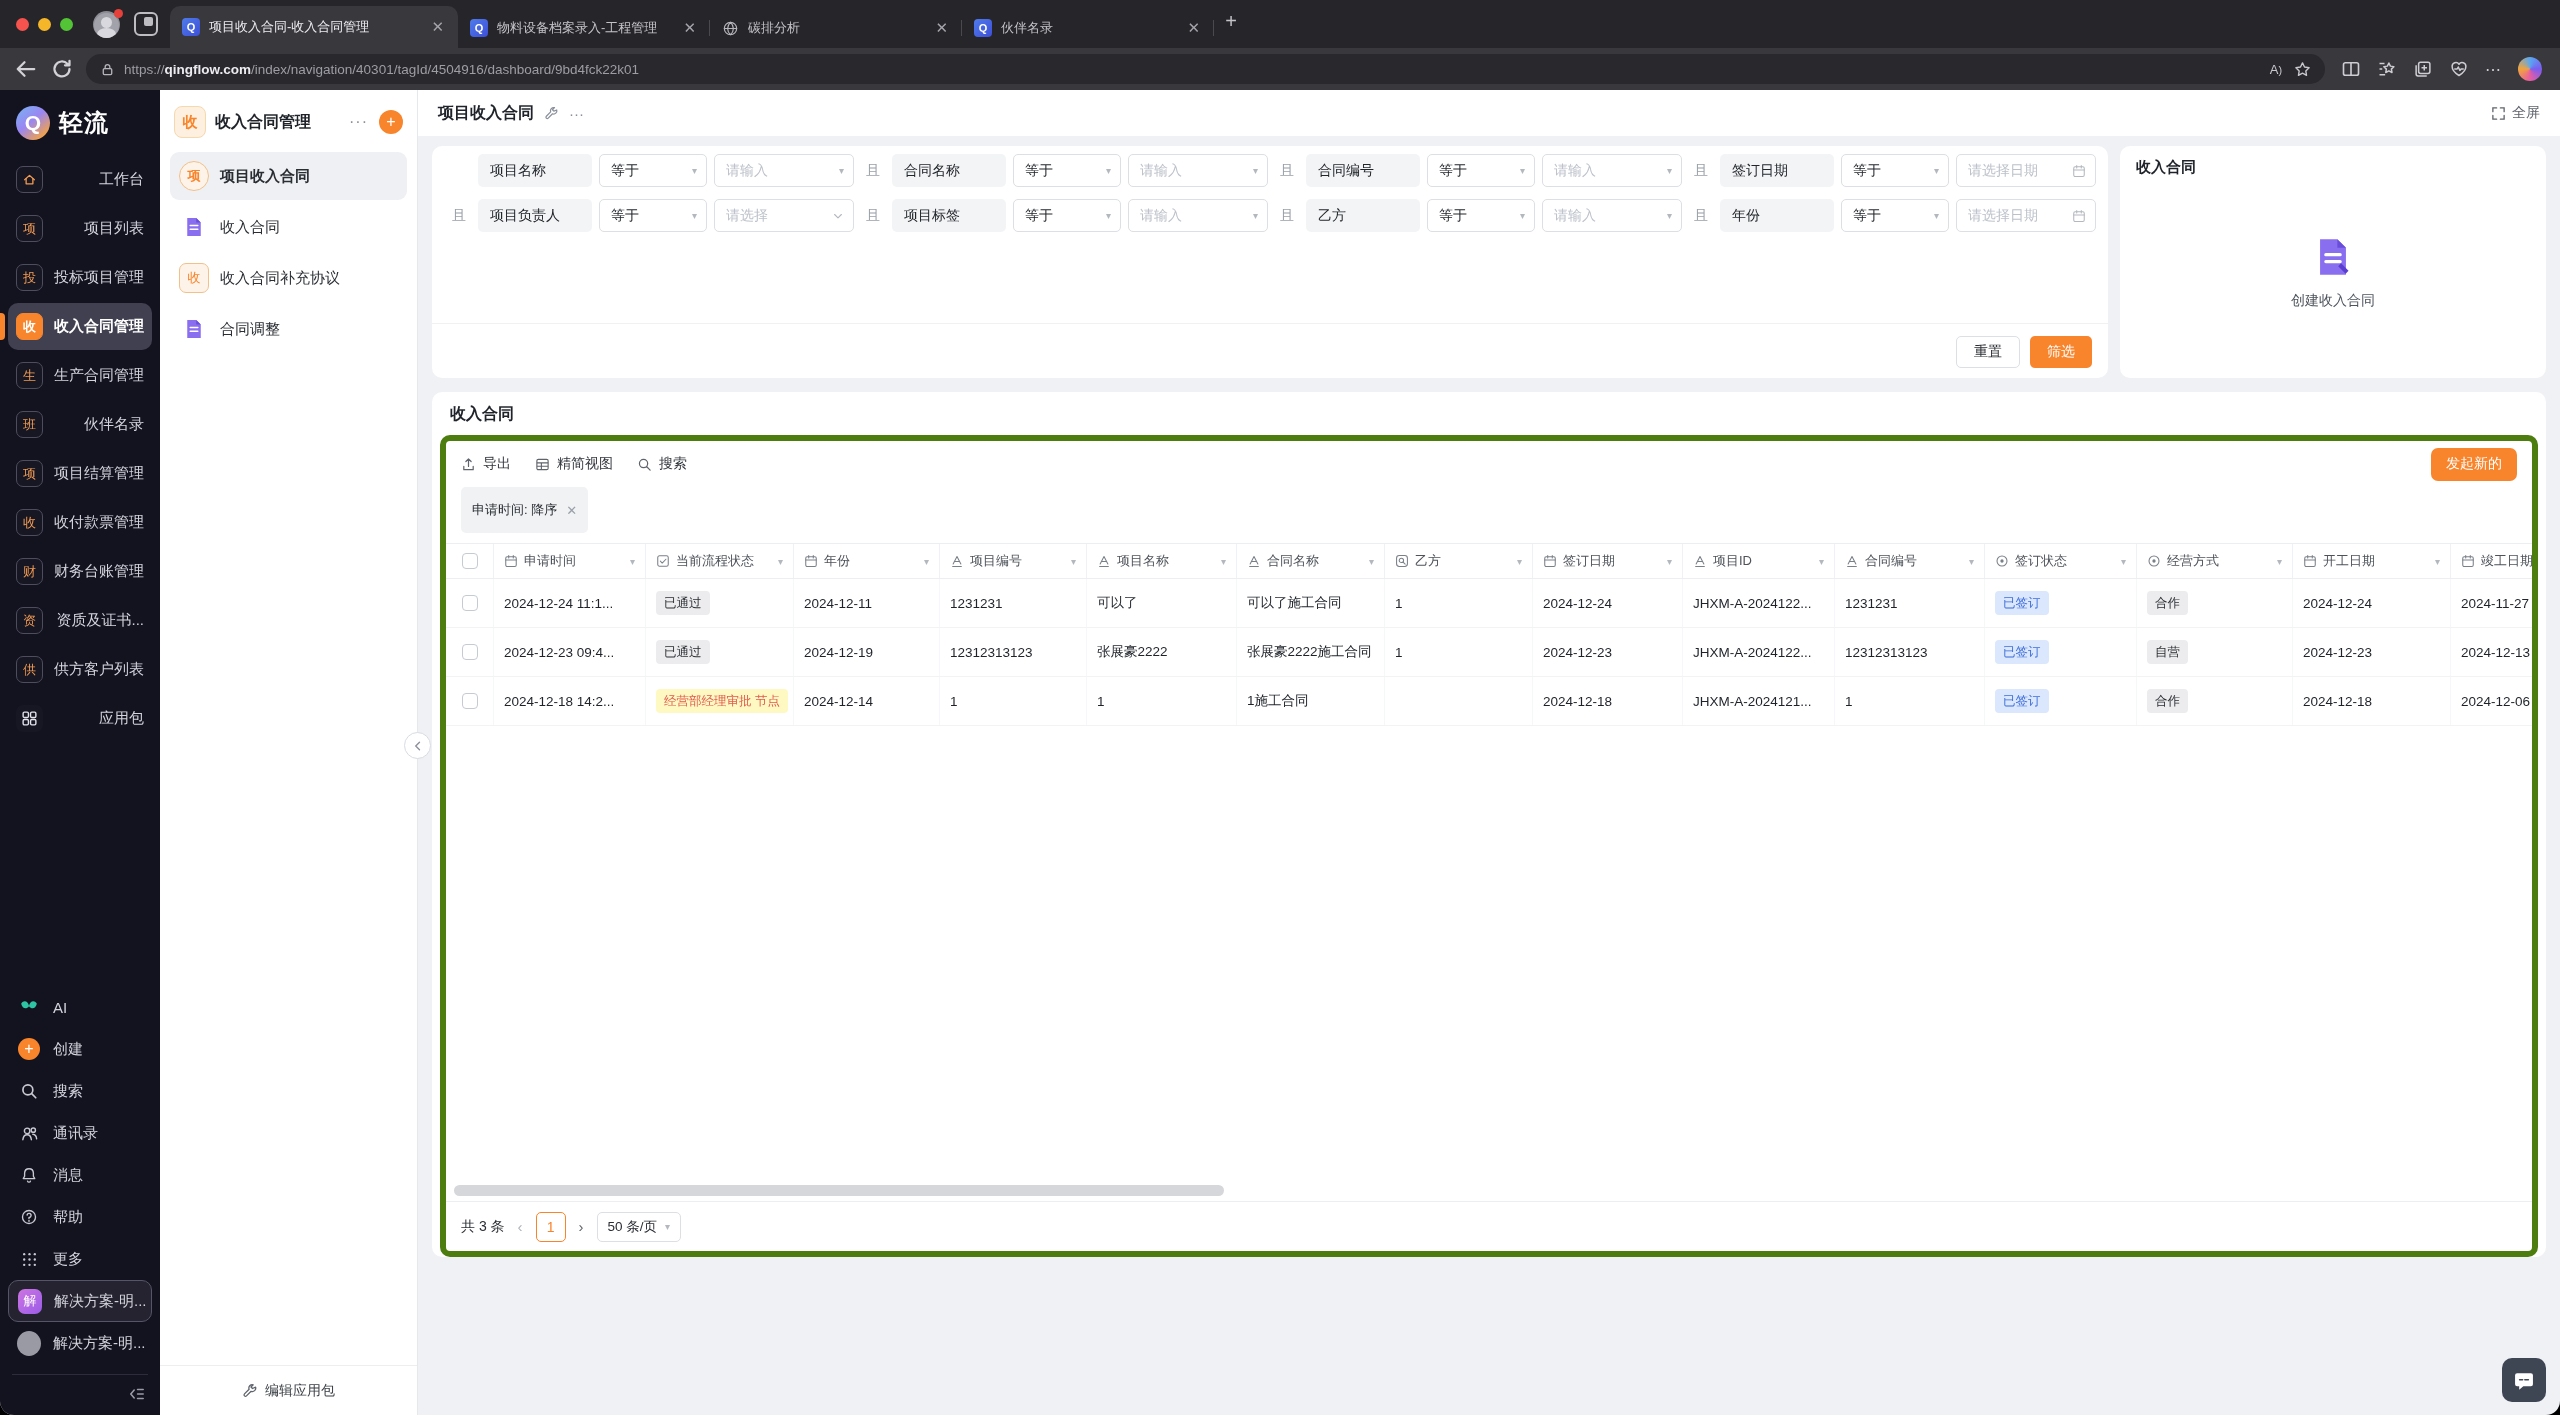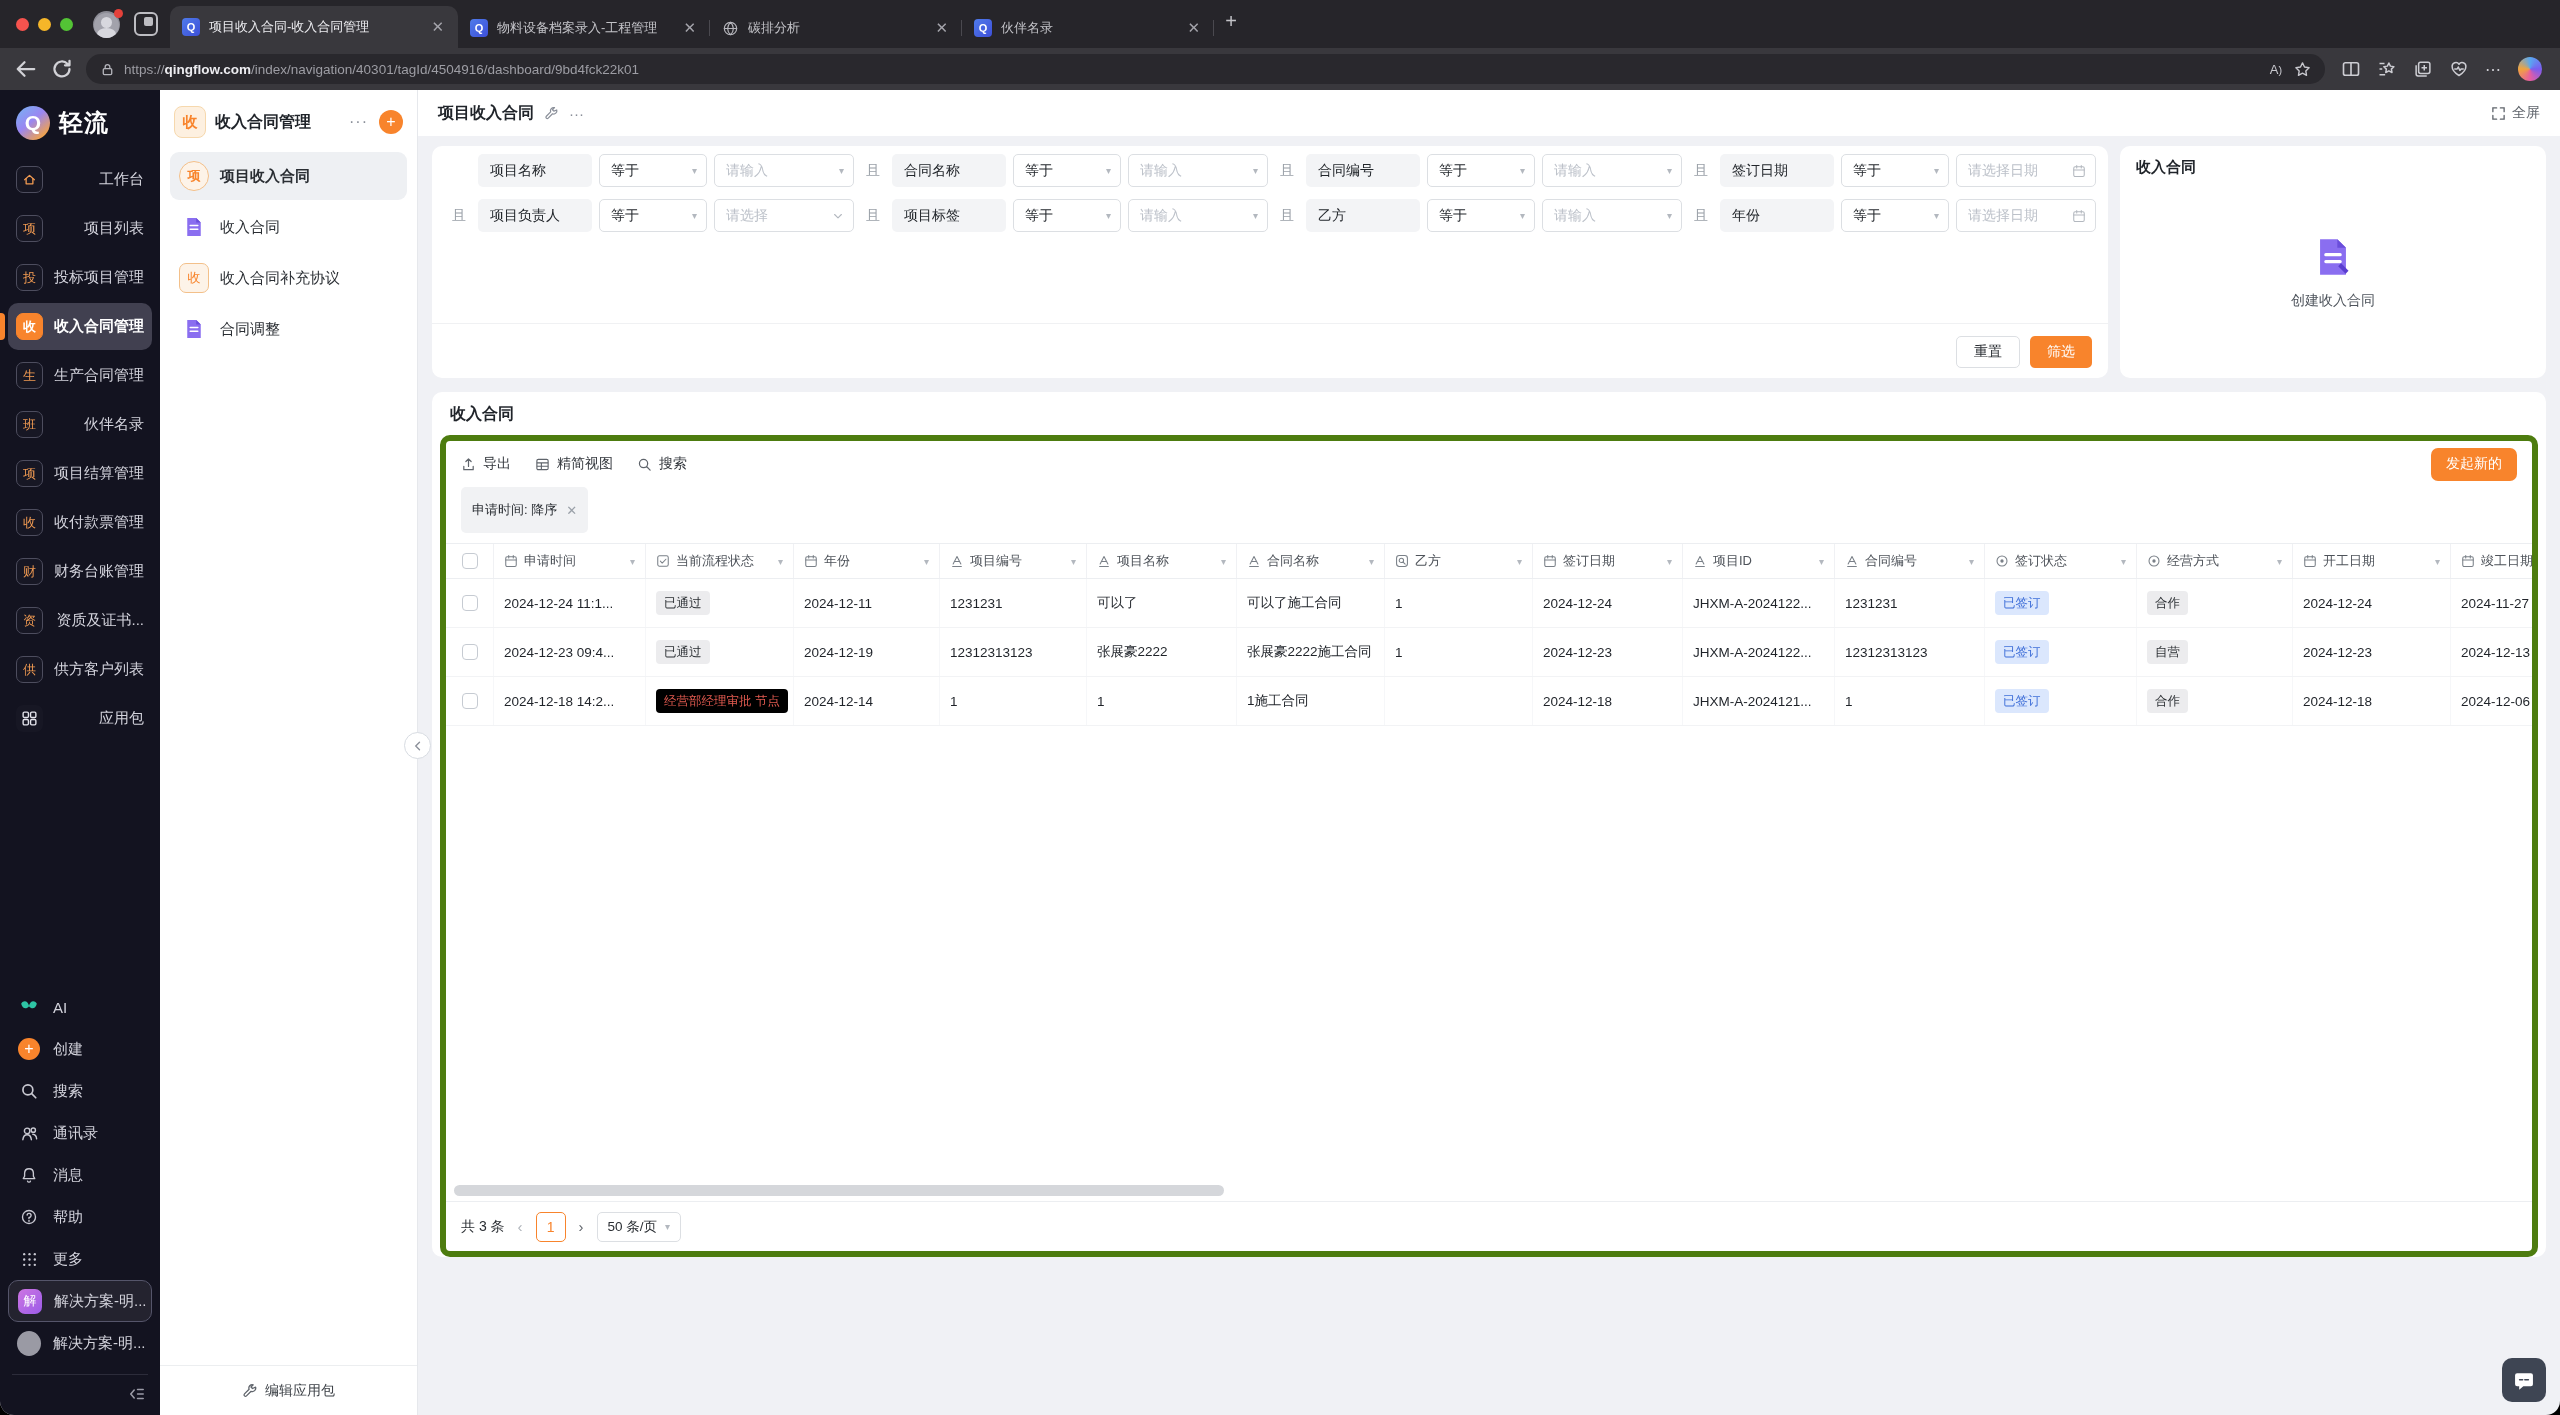--- a/index.html
+++ b/index.html
@@ -122,21 +122,21 @@
   .th { display:flex; align-items:center; gap:6px; padding:0 10px; font-size:13px; color:#4e535a; border-right:1px solid #f0f1f4; flex:none; overflow:hidden; white-space:nowrap; }
   .th svg { color:#7a8088; flex:none; }
   .th .caret { margin-left:auto; }
   .trow { display:flex; height:49px; border-bottom:1px solid #f2f3f5; flex:none; overflow:hidden; }
   .td { display:flex; align-items:center; padding:0 10px; font-size:13.5px; color:#1f2329; border-right:1px solid #f6f7f9; height:100%; overflow:hidden; white-space:nowrap; flex:none; }
   .td.check, .th.check { width:48px; justify-content:center; padding:0; }
   .cbox { width:16px; height:16px; border:1px solid #c6cbd2; border-radius:4px; background:#fff; cursor:pointer; flex:none; }
   .bdg { height:24px; display:inline-flex; align-items:center; padding:0 8px; border-radius:4px; font-size:12.5px; white-space:nowrap; flex:none; }
   .bdg.gray { background:#ececee; color:#2b2f33; }
   .bdg.blue { background:#dbe7fd; color:#3f6fd8; }
-  .bdg.red  { background:#000000; color:#e25a50; }
+  .bdg.red  { background:#fef9c3; color:#e25a50; }
   .tb-empty { flex:1; position:relative; min-height:0; }
   .hscroll-thumb { position:absolute; left:8px; bottom:5px; width:770px; height:11px; border-radius:6px; background:#d5d7db; cursor:grab; }
   .tb-pagination { flex:none; height:50px; border-top:1px solid #eceef1; display:flex; align-items:center; gap:13px; padding:0 15px; font-size:14px; color:#2a2e33; }
   .pg-arrow { color:#aeb3ba; font-size:15px; cursor:pointer; }
   .page-box { min-width:30px; height:30px; border:1px solid var(--accent); color:var(--accent); border-radius:5px; display:flex; align-items:center; justify-content:center; font-size:14px; padding:0 6px; cursor:pointer; }
   .size-box { height:30px; border:1px solid #dcdfe3; border-radius:5px; padding:0 10px; display:flex; align-items:center; gap:8px; font-size:13.5px; color:#2a2e33; cursor:pointer; }
 
   .chat-fab { position:absolute; right:14px; bottom:13px; width:44px; height:44px; background:#3e4553; border-radius:10px; display:flex; align-items:center; justify-content:center; cursor:pointer; z-index:6; }
   :root { --accent:#f8842c; }
 </style>

